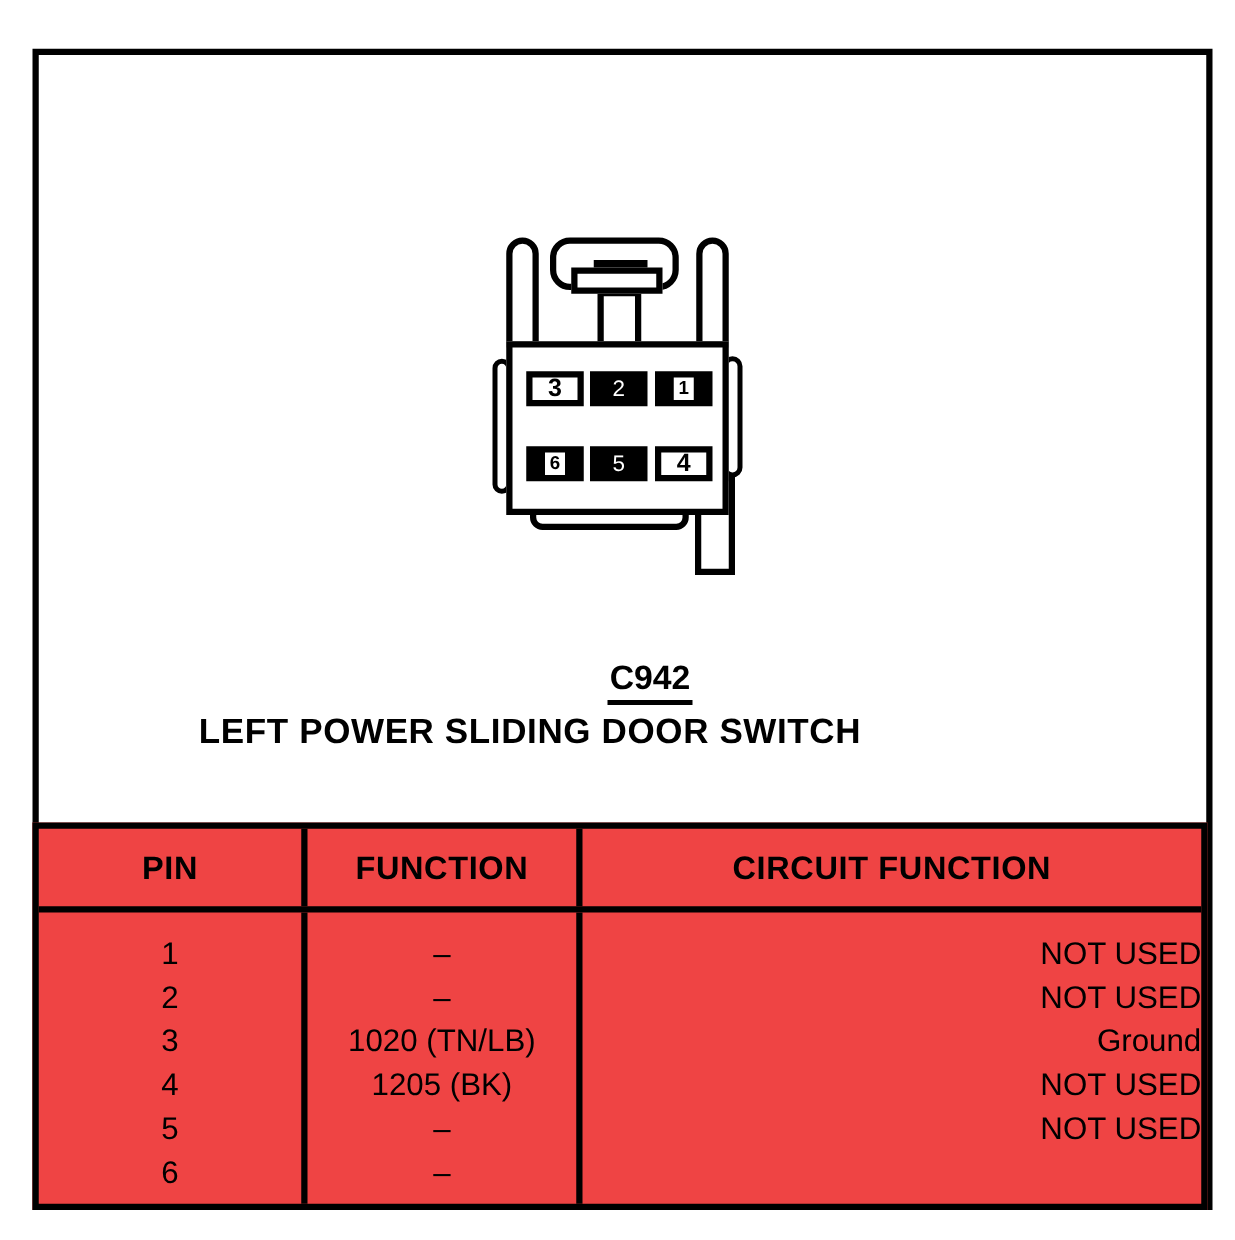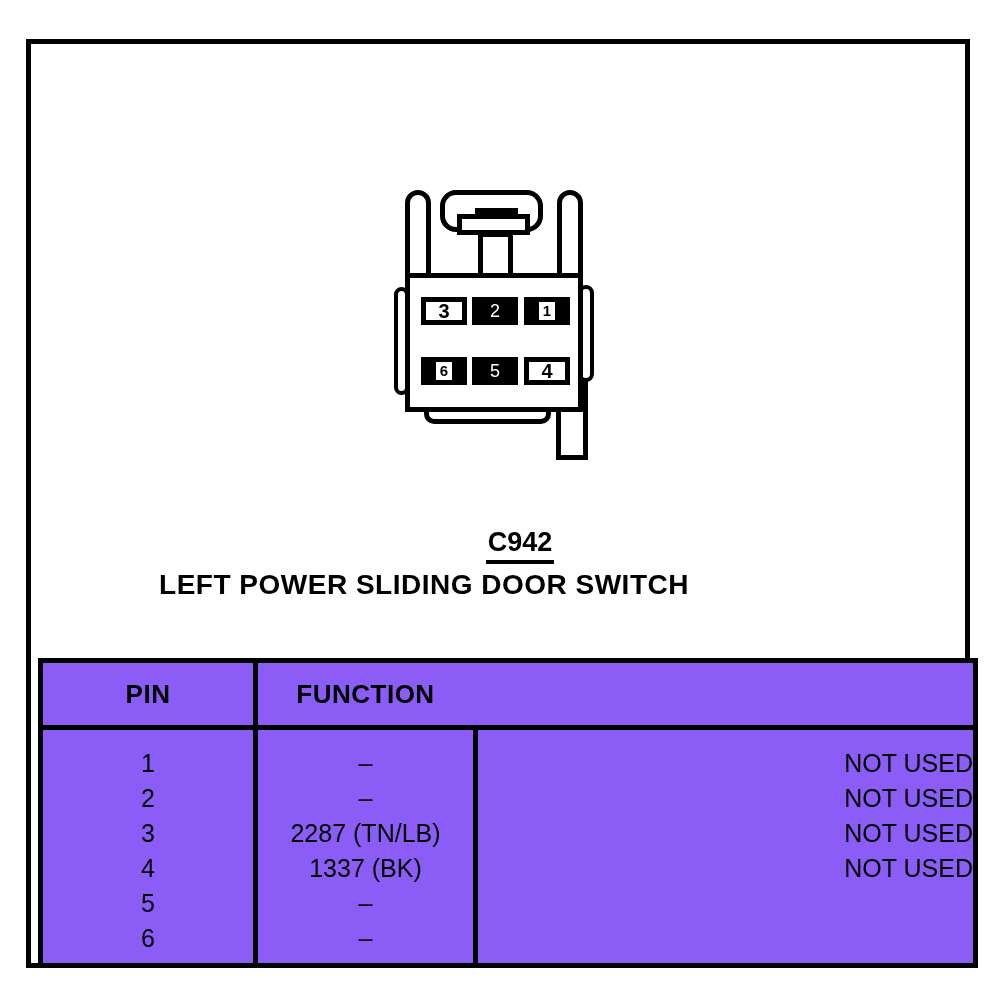--- a/index.html
+++ b/index.html
@@ -39,21 +39,21 @@
                   font-size:15px;height:18px;line-height:18px;padding:0 4px;}
 
   
   .conn-id{left:26px;top:527px;width:988px;text-align:center;font-size:27px;font-weight:bold;}
   .conn-id span{display:inline-block;border-bottom:4px solid #000;padding:0 2px 2px 2px;}
   .conn-name{left:26px;top:569px;width:796px;text-align:center;font-size:28px;font-weight:bold;
              letter-spacing:0.5px;}
 
   
   .pin-table{left:26px;top:658px;width:940px;height:310px;border:5px solid #000;
-             display:flex;flex-direction:column;background:#8b5cf6;margin-left:12px;}
+             display:flex;flex-direction:column;background:#ef4444;}
   .thead{display:grid;grid-template-columns:210px 220px 1fr;height:67px;
          border-bottom:5px solid #000;box-sizing:border-box;}
   .thead .cell{display:flex;align-items:center;justify-content:center;
                font-size:26px;font-weight:bold;letter-spacing:0.5px;}
   .bl{border-left:5px solid #000;box-sizing:border-box;}
   .tbody{display:grid;grid-template-columns:210px 220px 1fr;flex:1;}
   .tcol{padding-top:16px;box-sizing:border-box;}
   .tline{height:35px;line-height:35px;font-size:25px;text-align:center;white-space:nowrap;}
   .col-fn .tline{text-align:right;padding-left:24px;}
 </style>
@@ -91,40 +91,42 @@
 
   <div class="abs conn-id">
     <span>C942</span>
   </div>
   <div class="abs conn-name">LEFT POWER SLIDING DOOR SWITCH</div>
 
   <div class="abs pin-table">
     <div class="thead">
       <div class="cell">PIN</div>
       <div class="cell bl">FUNCTION</div>
+      <div class="cell bl">CIRCUIT FUNCTION</div>
     </div>
     <div class="tbody">
       <div class="tcol">
         <div class="tline">1</div>
         <div class="tline">2</div>
         <div class="tline">3</div>
         <div class="tline">4</div>
         <div class="tline">5</div>
         <div class="tline">6</div>
       </div>
       <div class="tcol bl">
         <div class="tline">–</div>
         <div class="tline">–</div>
-        <div class="tline">2287 (TN/LB)</div>
-        <div class="tline">1337 (BK)</div>
+        <div class="tline">1020 (TN/LB)</div>
+        <div class="tline">1205 (BK)</div>
         <div class="tline">–</div>
         <div class="tline">–</div>
       </div>
       <div class="tcol bl col-fn">
         <div class="tline">NOT USED</div>
         <div class="tline">NOT USED</div>
+        <div class="tline">Ground</div>
         <div class="tline">NOT USED</div>
         <div class="tline">NOT USED</div>
       </div>
     </div>
   </div>
 
 </div>
 
 </body></html>

